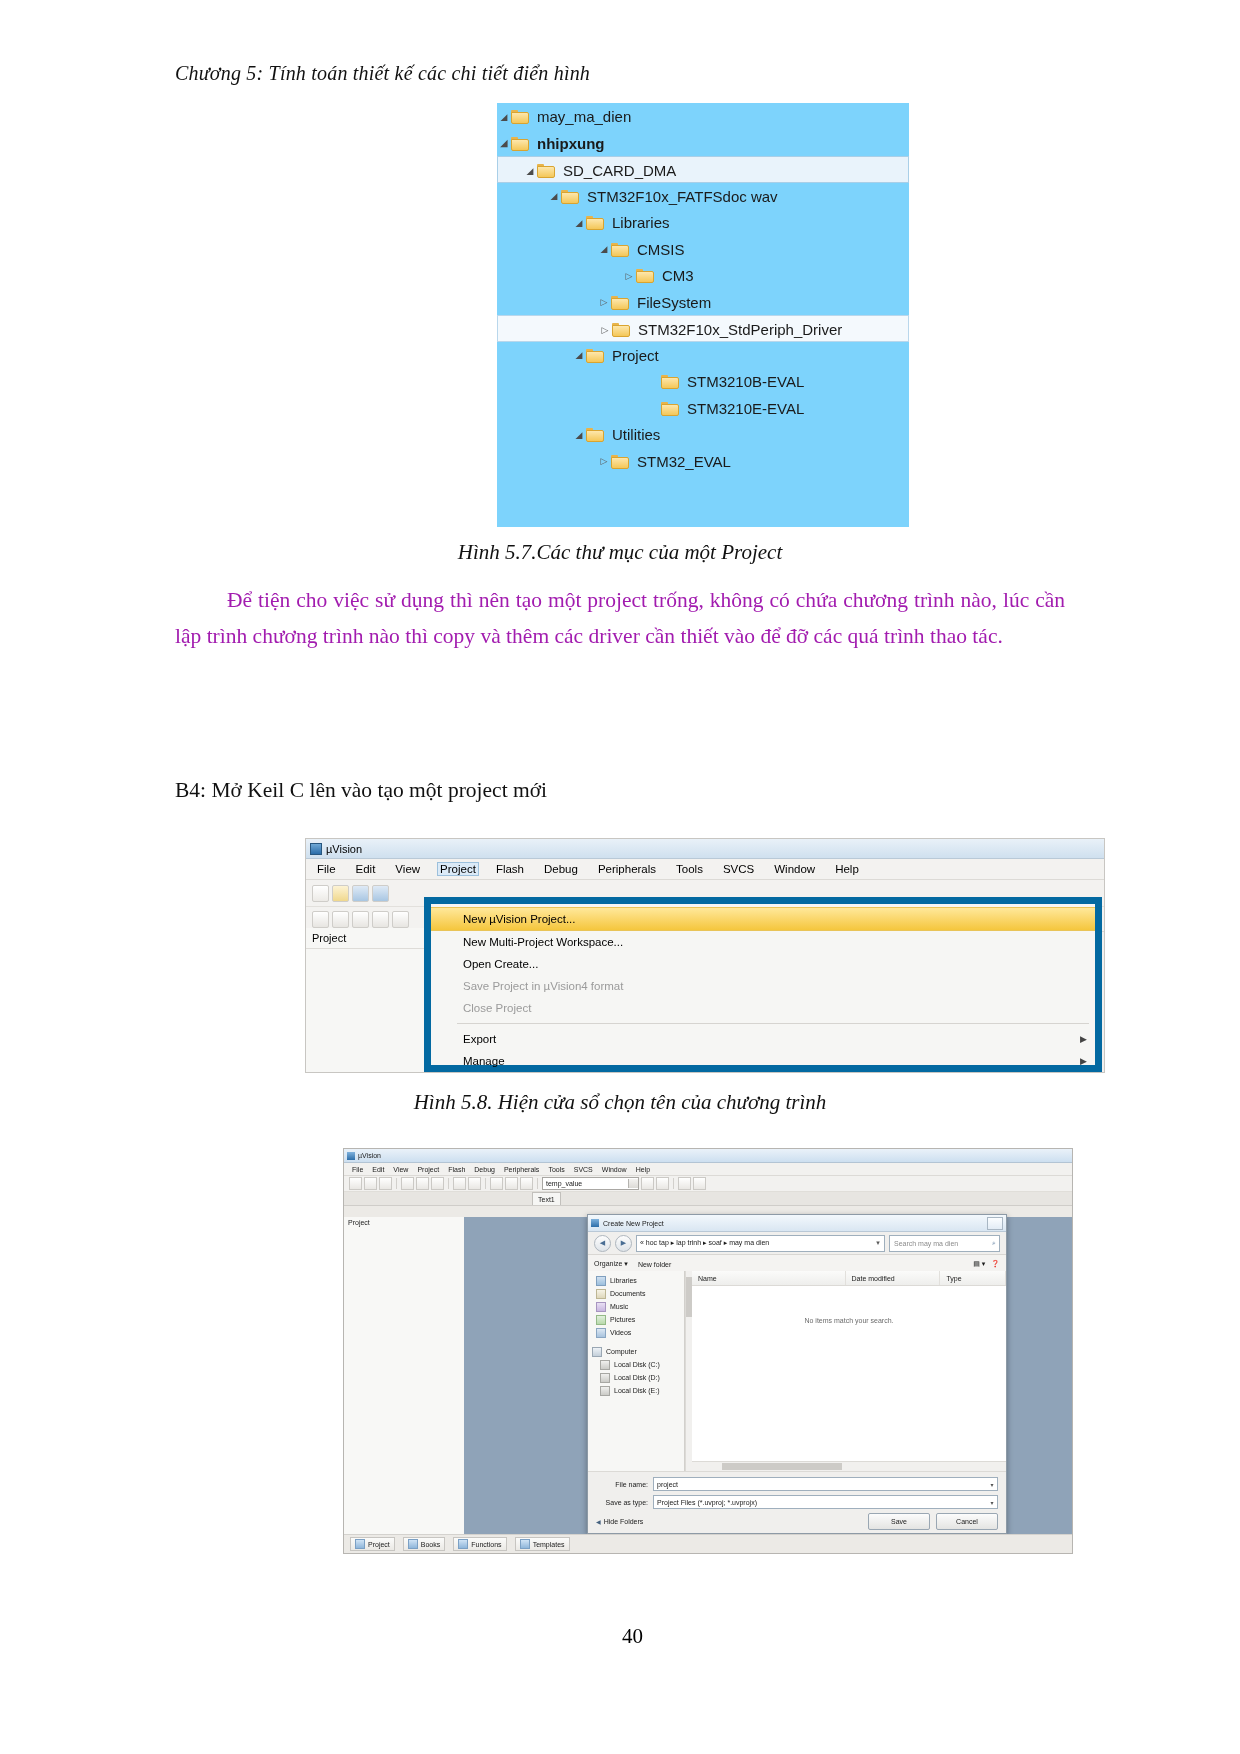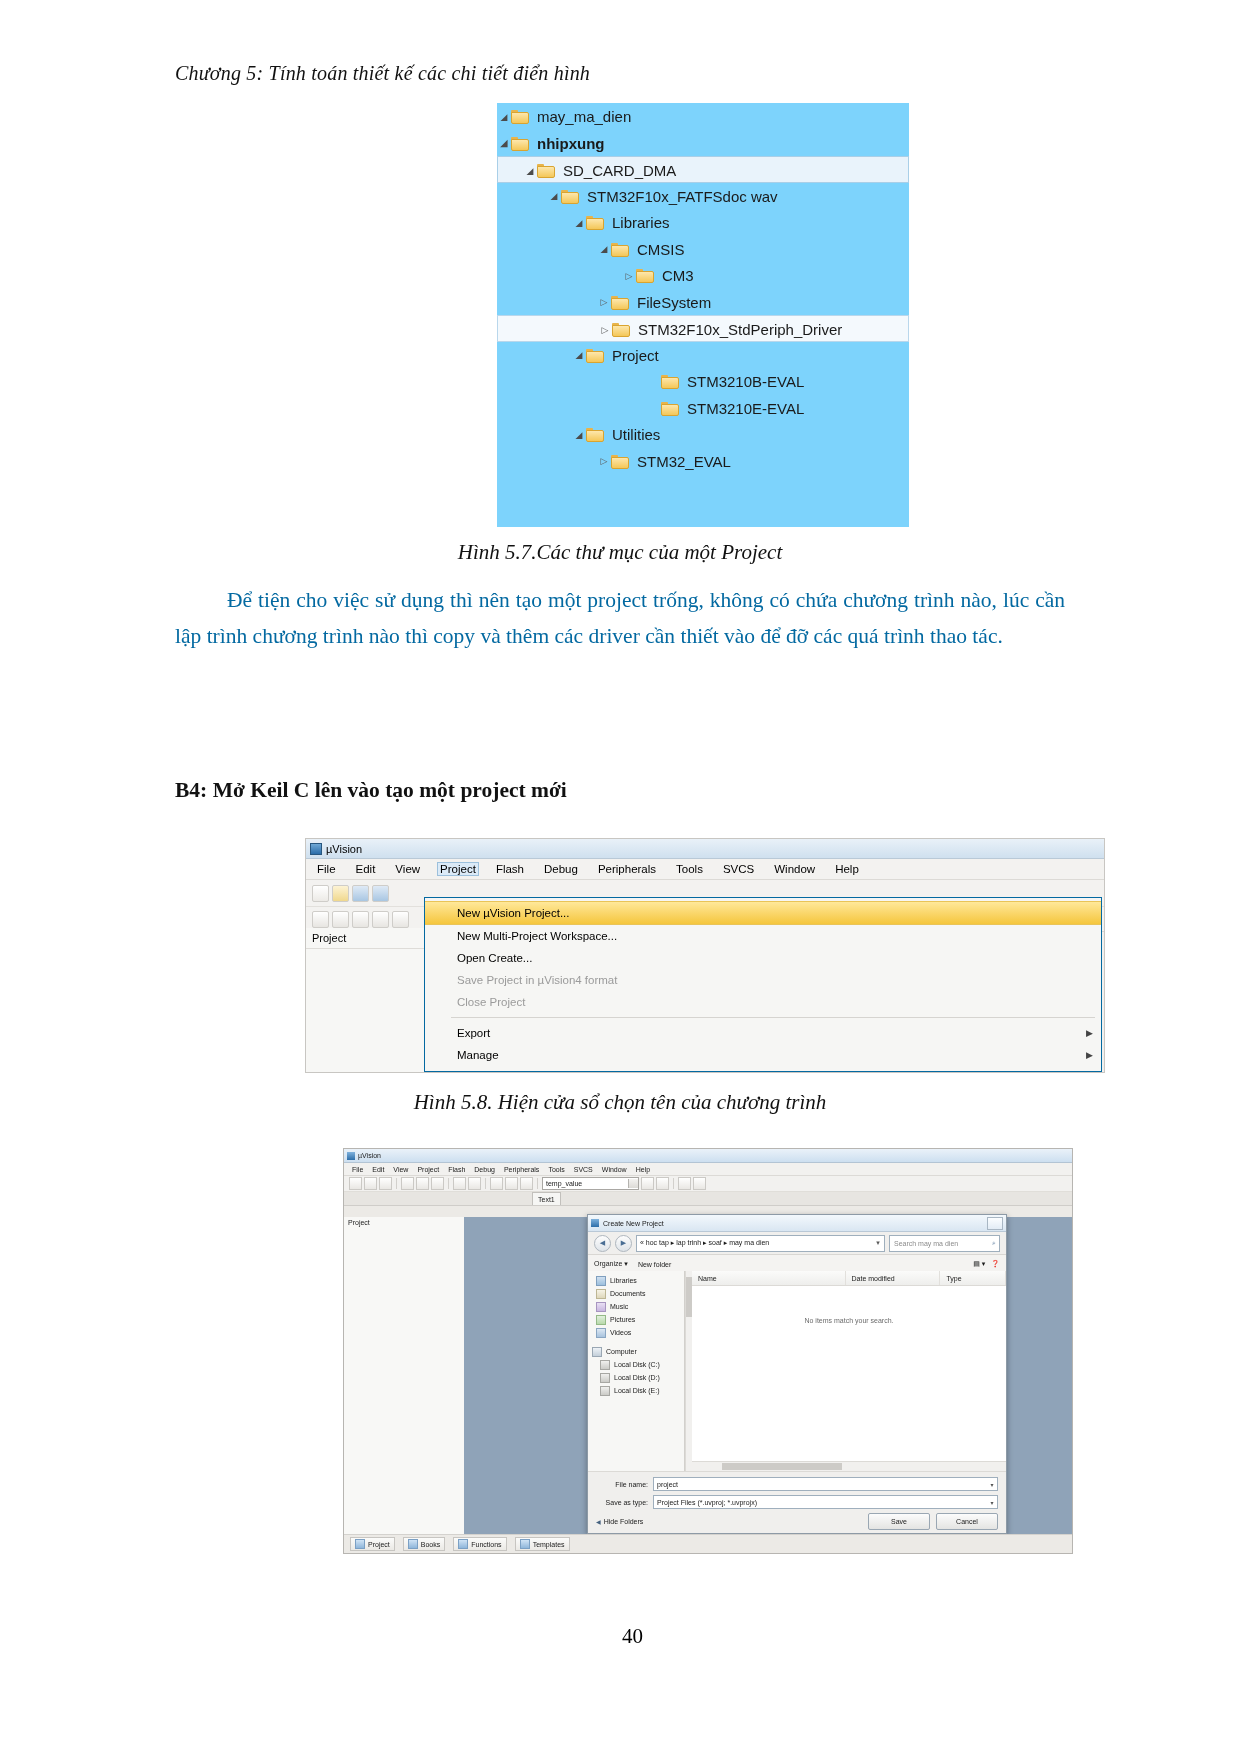--- a/index.html
+++ b/index.html
@@ -113,28 +113,28 @@
 
   
   .para {
     position: absolute;
     left: 175px;
     width: 890px;
     font-family: "Liberation Serif", serif;
     font-size: 21.5px;
     line-height: 36px;
     text-align: justify;
-    color: #0369a1;
+    color: #a21caf;
   }
   .para .indent { display: inline-block; width: 52px; }
   .bold-line {
     position: absolute;
     left: 175px;
     font-family: "Liberation Serif", serif;
-    font-weight: bold;
+    font-weight: normal;
     font-size: 21.5px;
     color: #111;
   }
 
   
   .uv {
     position: absolute;
     left: 305px;
     top: 838px;
     width: 800px;
@@ -221,21 +221,21 @@
     padding: 4px 6px;
     border-bottom: 1px solid #dedcd8;
   }
   .uv-menu {
     position: absolute;
     left: 118px;
     top: 58px;
     right: 2px;
     bottom: 0;
     background: #f6f6f4;
-    border: 1px solid #0369a1;
+    border: 7px solid #0369a1;
     box-sizing: border-box;
     padding: 3px 0;
   }
   .uv-menu .row {
     height: 22px;
     line-height: 22px;
     padding-left: 32px;
     font-size: 11.5px;
     position: relative;
     white-space: nowrap;

